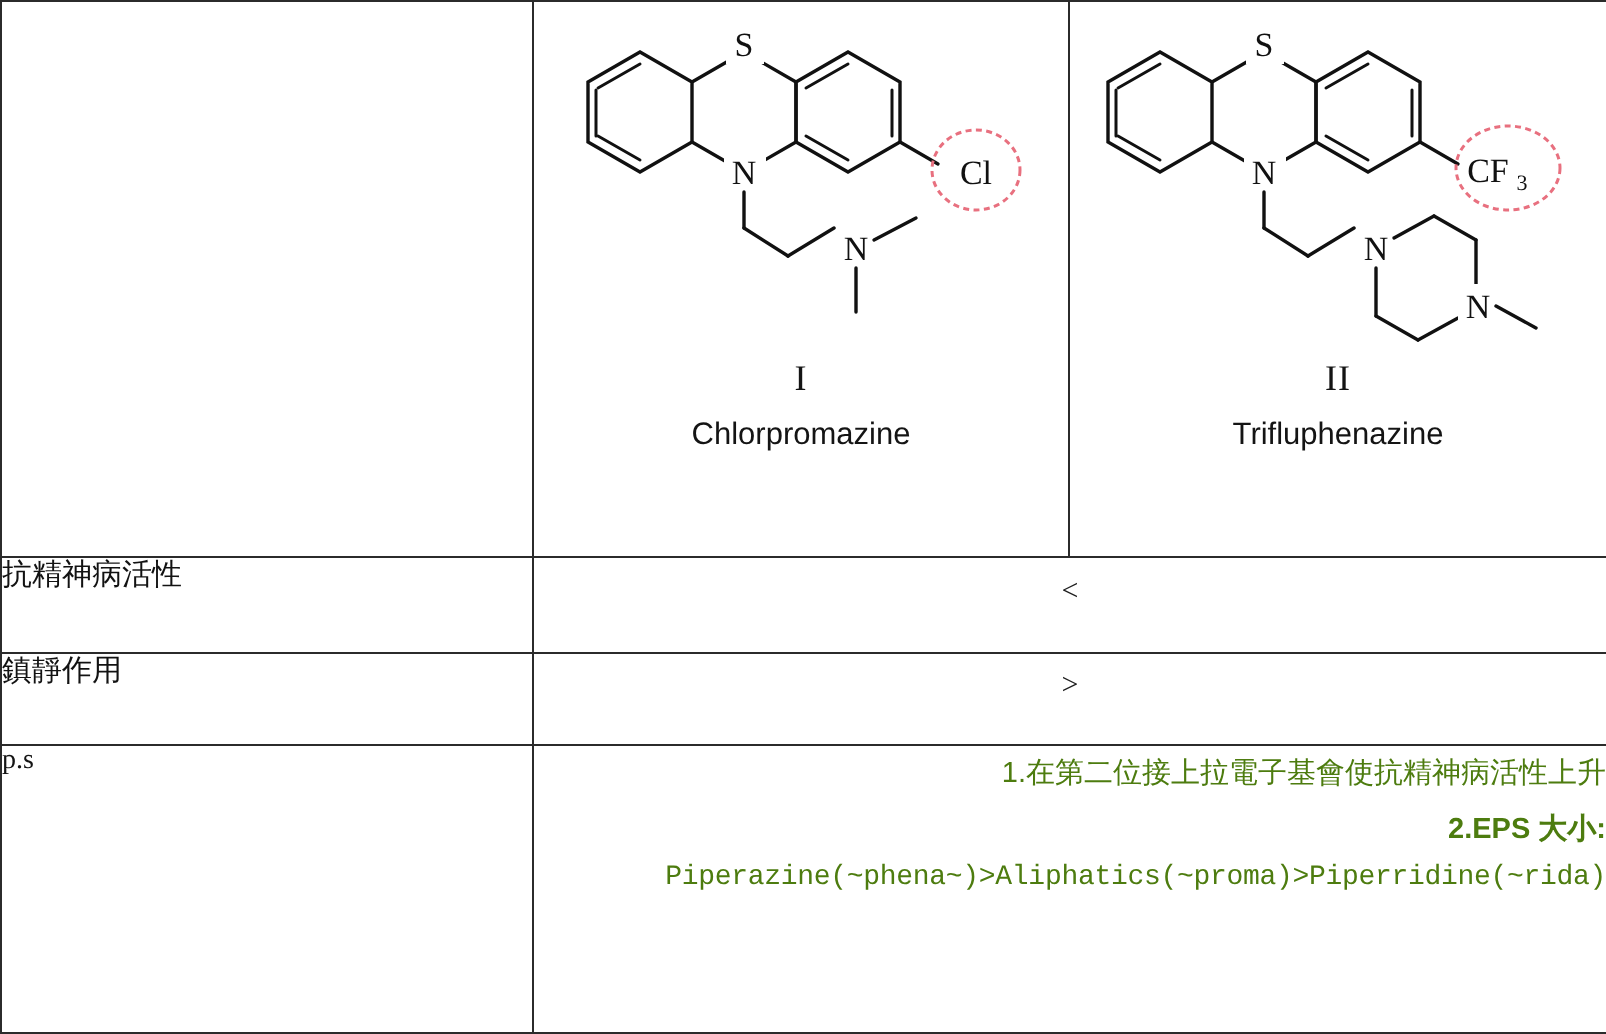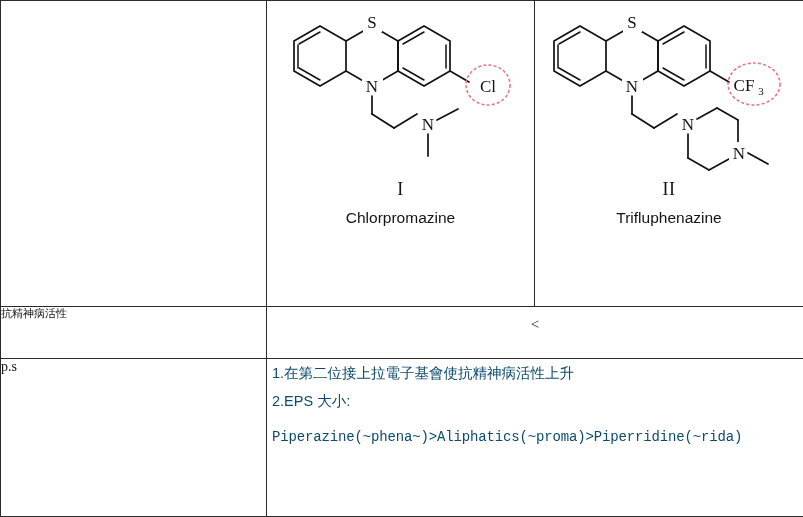--- a/index.html
+++ b/index.html
@@ -64,21 +64,21 @@
   }
   .cmpd-name {
     font-family: Liberation Sans, sans-serif;
     font-size: 15.5px;
     color: #141414;
     margin-top: 9px;
   }
 
   .row-label {
     font-family: Liberation Serif, serif;
-    font-size: 11px;
+    font-size: 15px;
     color: #121212;
     padding: 6px 0 0 5px;
     line-height: 1.25;
   }
   .row-label.latin {
     font-family: "Liberation Serif", serif;
     font-size: 16px;
   }
 
   .cmp-cell {
@@ -109,25 +109,26 @@
     color: #141414;
   }
 
   .notes {
     padding: 5px 0 0 5px;
     line-height: 1.32;
   }
   .note-line {
     font-family: "Liberation Sans", sans-serif;
     font-size: 14.5px;
-    color: #0c4a6e;
+    color: #4d7c0f;
     white-space: nowrap;
+    text-align: right;
   }
   .note-1 { margin-bottom: 9px; }
-  .note-2a { margin-bottom: 17px; }
+  .note-2a { margin-bottom: 5px; font-weight: bold; }
   .note-2b {
     font-family: Liberation Mono, monospace;
     font-size: 14px;
     letter-spacing: -0.15px;
   }
 
   text.atom {
     font-family: "Liberation Serif", serif;
     font-size: 17px;
     fill: #111111;
@@ -273,20 +274,26 @@
       </tr>
 
       <tr class="r-activity">
         <td class="row-label">抗精神病活性</td>
         <td class="cmp-cell" colspan="2">
           <span class="cmp-inner">&lt;</span>
         </td>
       </tr>
 
 
+      <tr class="r-sedation">
+        <td class="row-label">鎮靜作用</td>
+        <td class="cmp-cell" colspan="2">
+          <span class="cmp-inner">&gt;</span>
+        </td>
+      </tr>
 
 
       <tr class="r-ps">
         <td class="ps-label">p.s</td>
         <td colspan="2">
           <div class="notes">
             <div class="note-line note-1">1.在第二位接上拉電子基會使抗精神病活性上升</div>
             <div class="note-line note-2a">2.EPS 大小:</div>
             <div class="note-line note-2b">Piperazine(~phena~)&gt;Aliphatics(~proma)&gt;Piperridine(~rida)</div>
           </div>

